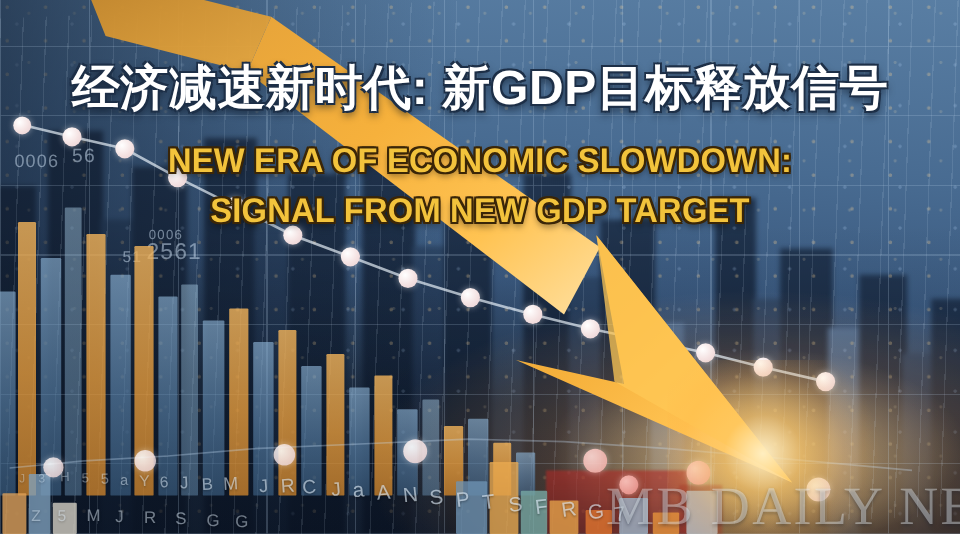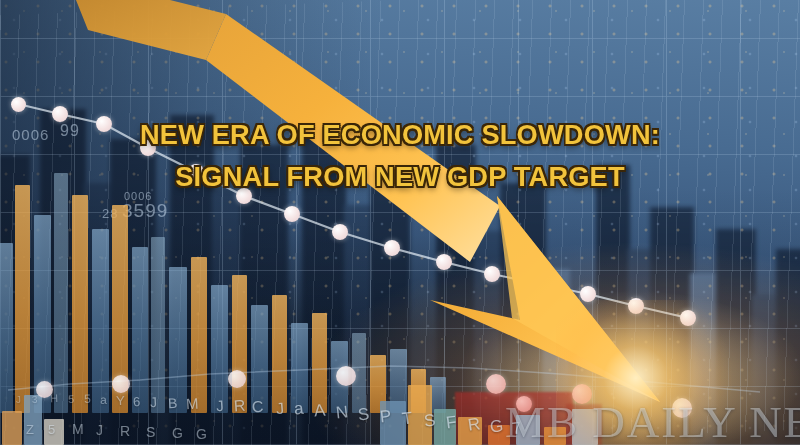--- a/index.html
+++ b/index.html
@@ -184,23 +184,23 @@
     <div class="bld dk" style="left:-10px;width:40px;height:290px;"></div>
   </div>
   <div class="layer speckle"></div>
   <div class="layer bg-dark"></div>
   <div class="layer bg-warm"></div>
   <div class="layer grid"></div>
   <div class="layer grid2"></div>
 
   <div class="layer">
     <span class="numglyph" style="left:12px;top:126px;font-size:15px;">0006</span>
-    <span class="numglyph" style="left:60px;top:122px;font-size:16px;">99</span>
-    <span class="numglyph" style="left:102px;top:206px;font-size:13px;">28</span>
-    <span class="numglyph" style="left:122px;top:200px;font-size:19px;">3599</span>
+    <span class="numglyph" style="left:60px;top:122px;font-size:16px;">56</span>
+    <span class="numglyph" style="left:102px;top:206px;font-size:13px;">51</span>
+    <span class="numglyph" style="left:122px;top:200px;font-size:19px;">2561</span>
     <span class="numglyph" style="left:124px;top:190px;font-size:11px;">0006</span>
   </div>
 
   <div class="bars">
     <div class="bar b" style="left:4px;width:17px;height:170px;"></div>
     <div class="bar o" style="left:23px;width:15px;height:228px;"></div>
     <div class="bar b" style="left:42px;width:17px;height:198px;"></div>
     <div class="bar t" style="left:62px;width:14px;height:240px;"></div>
     <div class="bar o" style="left:80px;width:16px;height:218px;"></div>
     <div class="bar b" style="left:100px;width:17px;height:184px;"></div>
@@ -325,16 +325,17 @@
     <span class="gl" style="left:96px;bottom:7px;font-size:14px;opacity:.6;">J</span>
     <span class="gl" style="left:120px;bottom:6px;font-size:14px;opacity:.62;">R</span>
     <span class="gl" style="left:146px;bottom:5px;font-size:14px;opacity:.62;">S</span>
     <span class="gl" style="left:172px;bottom:4px;font-size:14px;opacity:.6;">G</span>
     <span class="gl" style="left:196px;bottom:3px;font-size:14px;opacity:.6;">G</span>
   </div>
 
 
   <div class="watermark">MB DAILY NEWS</div>
 
+  <div class="headline-cn">经济减速新时代: 新GDP目标释放信号</div>
   <div class="sub sub1">NEW ERA OF ECONOMIC SLOWDOWN:</div>
   <div class="sub sub2">SIGNAL FROM NEW GDP TARGET</div>
 
 </div>
 
 </body></html>

